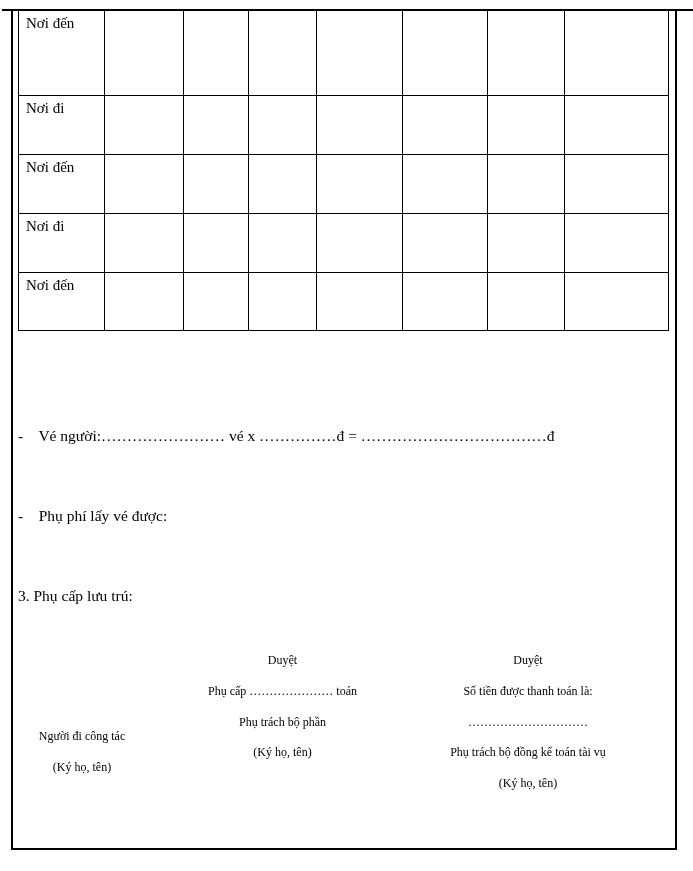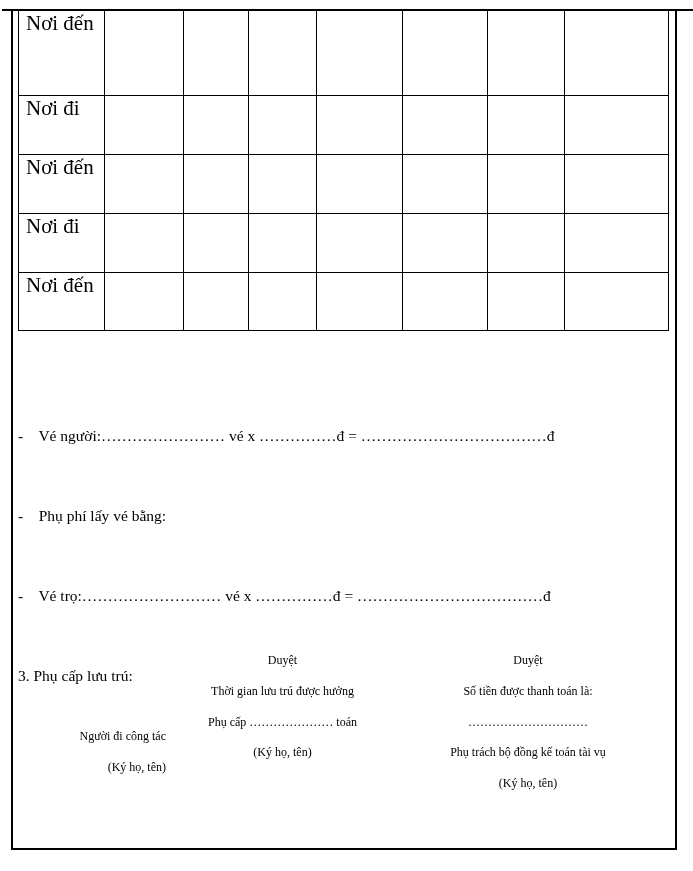--- a/index.html
+++ b/index.html
@@ -21,38 +21,38 @@
   }
 
   
   .route-table {
     position: absolute; left: 18px; top: 10px; width: 650px;
     border-collapse: collapse; table-layout: fixed;
   }
   .route-table td { border: 1px solid #000; padding: 0; }
   .route-table td.label-cell {
     vertical-align: top; padding: 3px 0 0 7px;
-    font-size: 21px; line-height: 19px;
+    font-size: 15px; line-height: 19px;
   }
   .route-table tr.r1 { height: 85px; }
   .route-table tr.r2 { height: 59px; }
   .route-table tr.r3 { height: 59px; }
   .route-table tr.r4 { height: 59px; }
   .route-table tr.r5 { height: 58px; }
 
   
   .expenses {
     position: absolute; left: 18px; top: 370px;
     font-size: 15.5px; line-height: 26.6px; white-space: pre;
   }
 
   
   .sig-col { position: absolute; top: 645px; text-align: center; font-size: 12px; }
   .sig-row { height: 30.8px; line-height: 30.8px; white-space: nowrap; }
-  .sig-col-1 { left: 14px;  width: 152px; box-sizing: border-box; padding-top: 76px; text-align: right; }
+  .sig-col-1 { left: 6px;  width: 152px; box-sizing: border-box; padding-top: 76px; }
   .sig-col-2 { left: 165px; width: 235px; }
   .sig-col-3 { left: 403px; width: 250px; }
 </style>
 </head>
 <body>
 
 <div class="page">
 
   <div class="top-rule"></div>
   <div class="page-frame"></div>
@@ -117,37 +117,36 @@
           <td></td>
         <td></td>
           <td></td>
         <td></td>
       </tr>
     </tbody>
   </table>
 
   <div class="expenses">
     <div class="exp-line">-    Vé người:…………………… vé x ……………đ = ………………………………đ</div>
-    <div class="exp-line">-    Phụ phí lấy vé bằng:</div>
-    <div class="exp-line">-    Vé trọ:……………………… vé x ……………đ = ………………………………đ</div>
+    <div class="exp-line">-    Phụ phí lấy vé được:</div>
     <div class="exp-line">3. Phụ cấp lưu trú:</div>
     
     
     
   </div>
 
   <div class="sig-col sig-col-1">
     <div class="sig-row">Người đi công tác</div>
     <div class="sig-row">(Ký họ, tên)</div>
   </div>
 
   <div class="sig-col sig-col-2">
     <div class="sig-row">Duyệt</div>
-    <div class="sig-row">Thời gian lưu trú được hưởng</div>
     <div class="sig-row">Phụ cấp ………………… toán</div>
+    <div class="sig-row">Phụ trách bộ phần</div>
     <div class="sig-row">(Ký họ, tên)</div>
   </div>
 
   <div class="sig-col sig-col-3">
     <div class="sig-row">Duyệt</div>
     <div class="sig-row">Số tiền được thanh toán là:</div>
     <div class="sig-row">…………………………</div>
     <div class="sig-row">Phụ trách bộ đồng kế toán tài vụ</div>
     <div class="sig-row">(Ký họ, tên)</div>
   </div>

